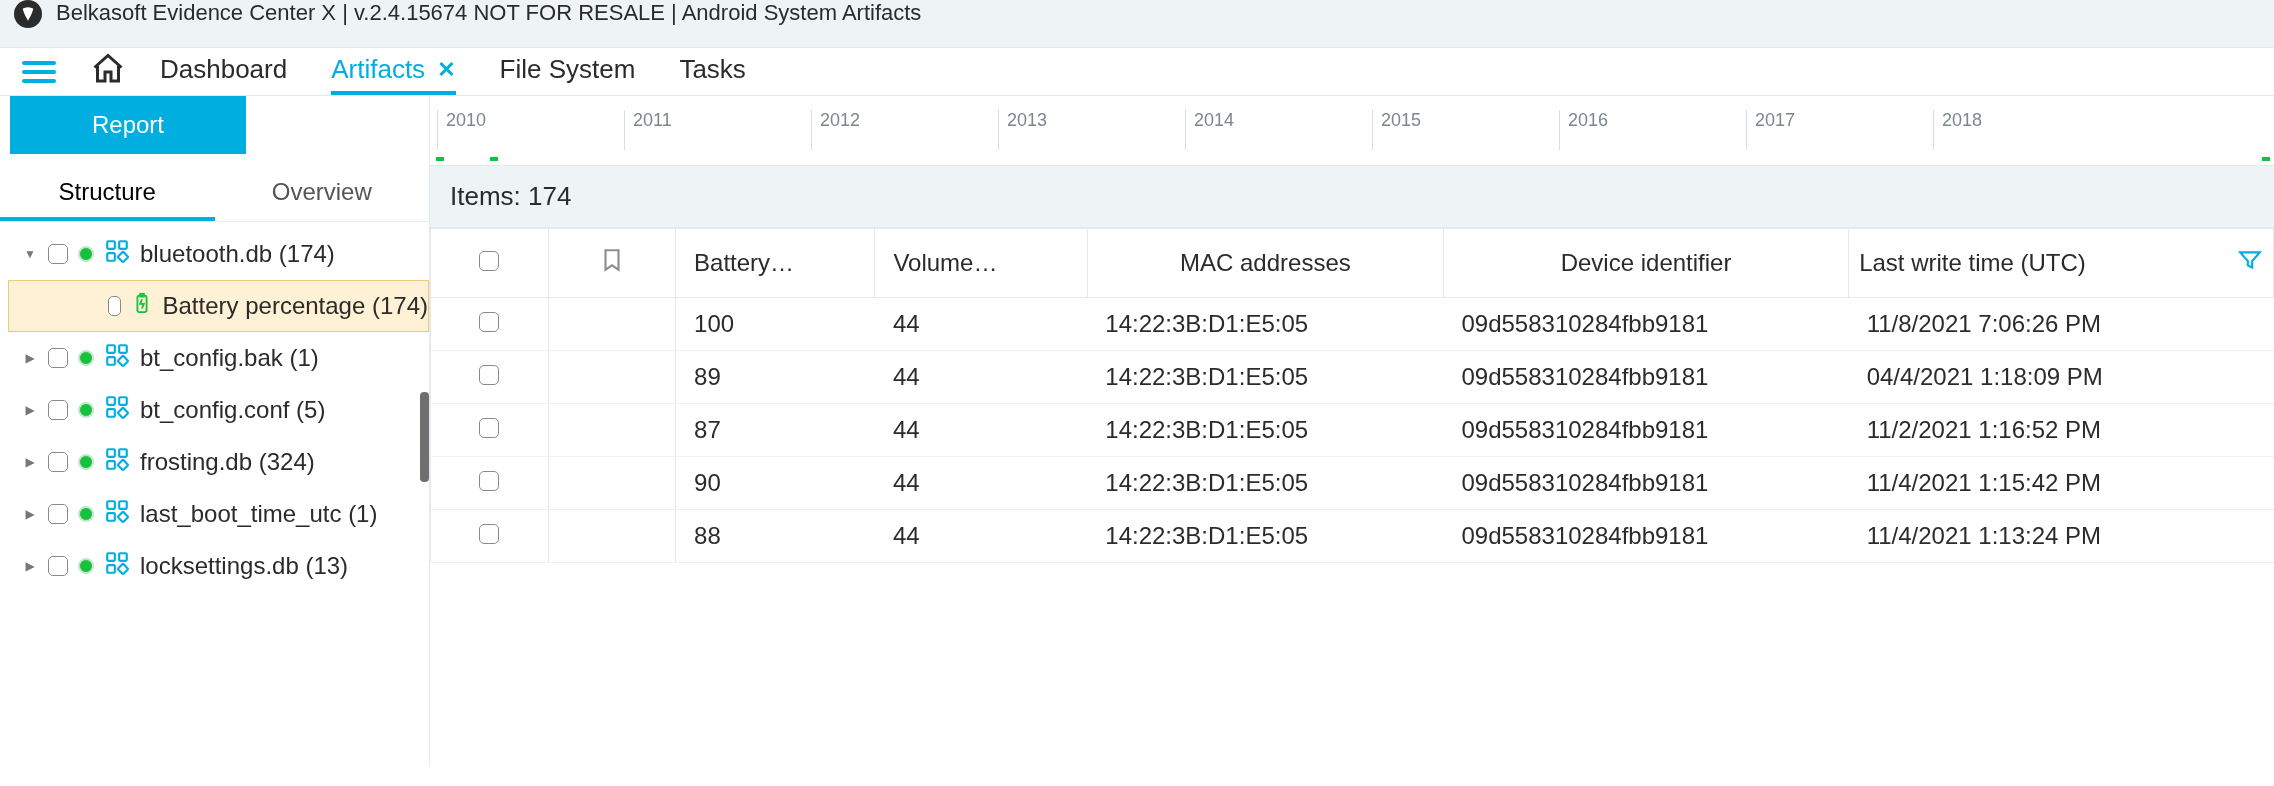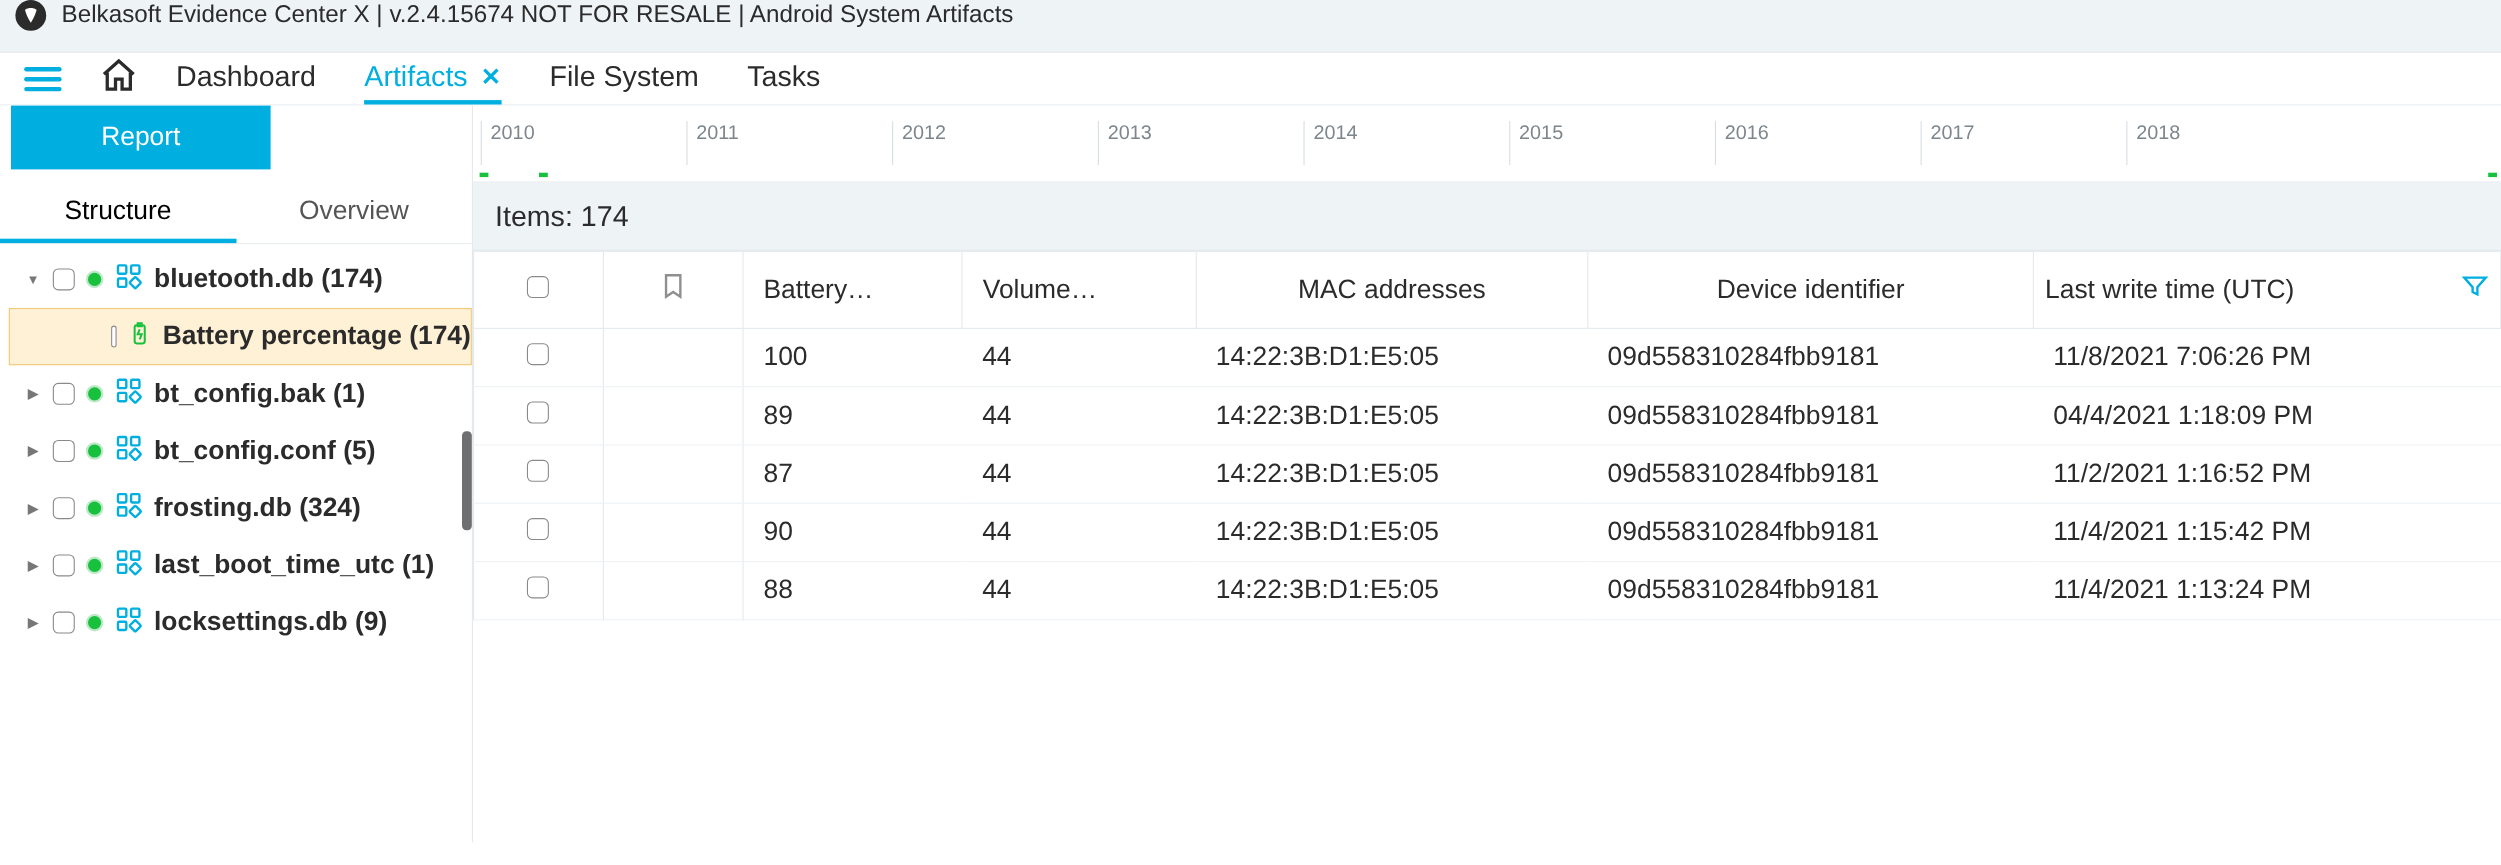--- a/index.html
+++ b/index.html
@@ -117,21 +117,20 @@
     cursor: pointer;
     border-bottom: 4px solid transparent;
   }
   .side-tab.active { color: #000000; font-weight: 500; border-bottom-color: #00aee0; }
 
   .tree {
     padding: 6px 0 0 8px;
     overflow: hidden;
     flex: 1;
     position: relative;
-    font-weight: bold;
   }
   .tree-scroll-thumb {
     position: absolute;
     right: 0; top: 170px; width: 9px; height: 90px;
     background: #6f6f6f;
     border-radius: 4px;
   }
   .tree-row {
     height: 52px;
     display: flex;
@@ -395,21 +394,21 @@
         <div class="tree-row">
           <span class="caret closed"></span>
           <span class="cbx"></span>
           <span class="dot"></span>
           <span class="grid-icon"><svg viewBox="0 0 24 24" fill="none" stroke="currentColor" stroke-width="2">
               <rect x="3" y="3" width="7" height="7" rx="1"></rect>
               <rect x="14" y="3" width="7" height="7" rx="1"></rect>
               <rect x="3" y="14" width="7" height="7" rx="1"></rect>
               <rect x="14" y="14" width="7" height="7" rx="1" transform="rotate(45 17.5 17.5)"></rect>
             </svg></span>
-          <span>locksettings.db (9)</span>
+          <span>locksettings.db (13)</span>
         </div>
       </div>
   </div>
 
   <div class="content">
     <div class="timeline">
       <div class="timeline-inner" id="timeline-inner">
           <div class="tl-cell">2009</div>
           <div class="tl-cell">2010</div>
           <div class="tl-cell">2011</div>

